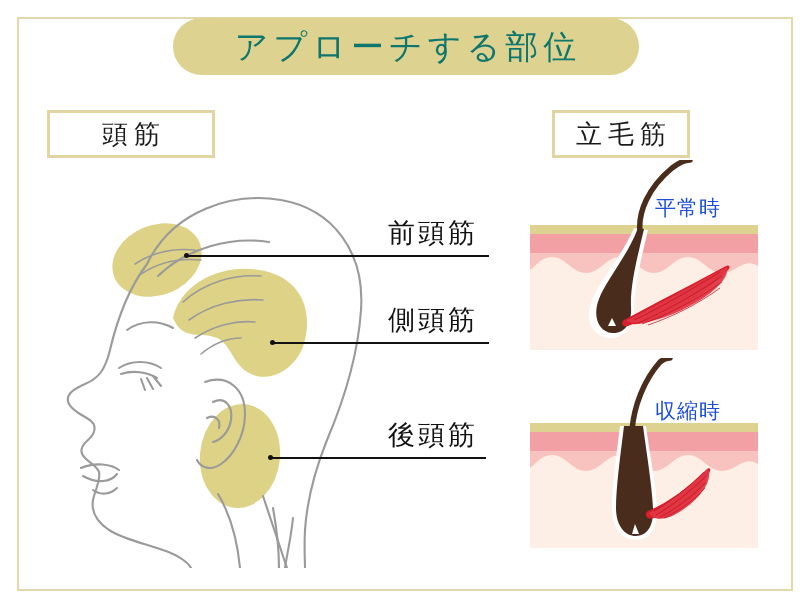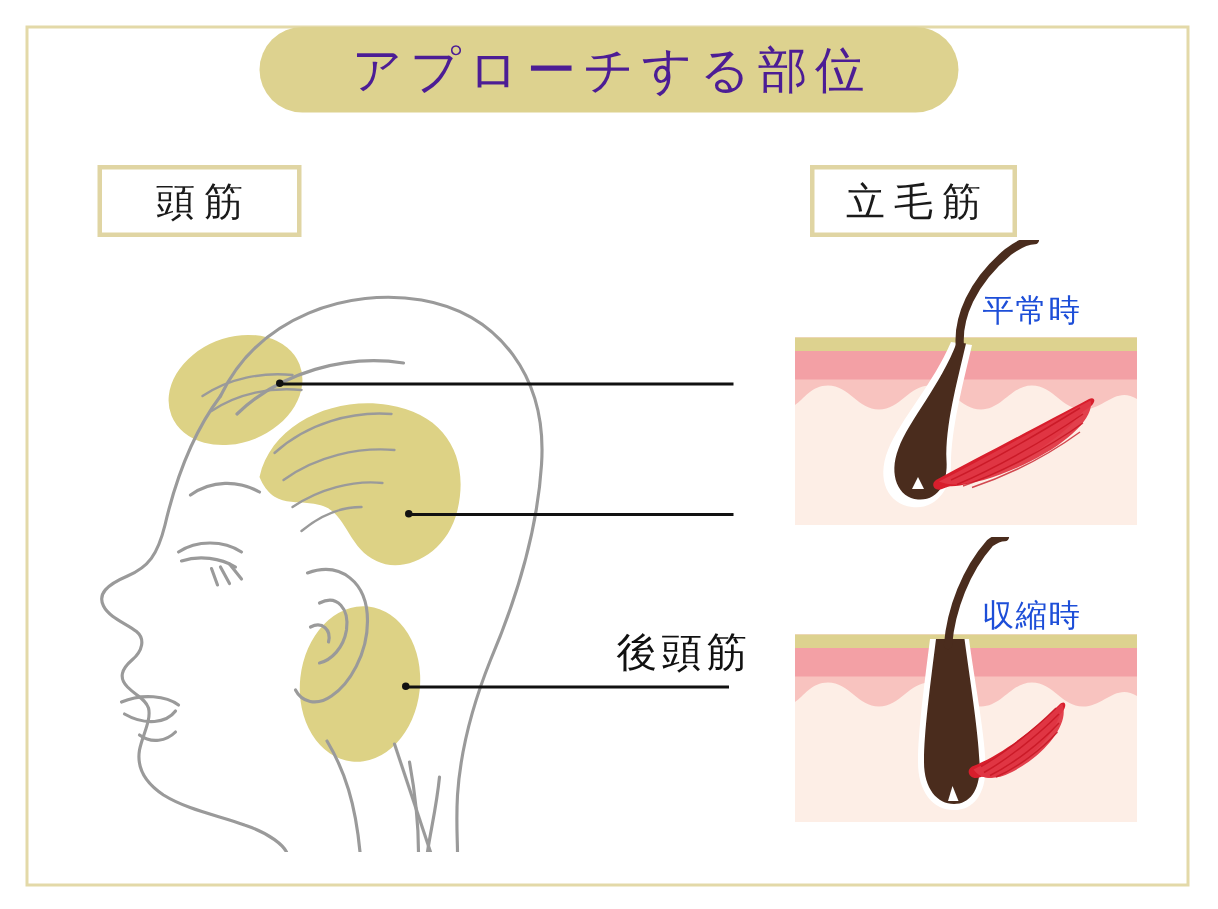--- a/index.html
+++ b/index.html
@@ -37,21 +37,21 @@
     width: 466px;
     height: 57px;
     background: #ddd28f;
     border-radius: 29px;
     display: flex;
     align-items: center;
     justify-content: center;
     box-sizing: border-box;
   }
   .title-text {
-    color: #4c1d95;
+    color: #0f766e;
     font-size: 33px;
     letter-spacing: 5px;
     font-weight: 400;
     line-height: 1;
     padding-left: 4px;
     white-space: nowrap;
   }
   
   .section-box {
     position: absolute;
@@ -64,22 +64,22 @@
   }
   .section-box .label {
     font-size: 26px;
     color: #1a1a1a;
     letter-spacing: 6px;
     padding-left: 6px;
     line-height: 1;
     font-weight: 500;
     white-space: nowrap;
   }
-  #box-head   { left: 65px;  top: 110px; width: 136px; height: 48px; }
-  #box-arrect { left: 540px; top: 110px; width: 138px; height: 48px; }
+  #box-head   { left: 47px;  top: 110px; width: 168px; height: 48px; }
+  #box-arrect { left: 552px; top: 110px; width: 138px; height: 48px; }
 
   
   .head-illustration {
     position: absolute;
     left: 55px;
     top: 178px;
     width: 350px;
     height: 390px;
   }
   
@@ -107,21 +107,21 @@
     position: absolute;
     font-size: 27px;
     color: #111111;
     letter-spacing: 3px;
     line-height: 1;
     white-space: nowrap;
     font-weight: 500;
   }
   #label-frontal   { left: 388px; top: 220px; }
   #label-temporal  { left: 388px; top: 307px; }
-  #label-occipital { left: 411px; top: 422px; }
+  #label-occipital { left: 388px; top: 422px; }
 
   
   .skin-diagram {
     position: absolute;
     width: 228px;
     height: 190px;
   }
   #skin-normal    { left: 530px; top: 160px; }
   #skin-contracted{ left: 530px; top: 358px; }
 
@@ -223,23 +223,25 @@
         <path d="M128 124 C 150 104, 180 96, 206 98" stroke-width="1.6"></path>
         <path d="M134 142 C 156 126, 184 120, 208 122" stroke-width="1.6"></path>
         <path d="M140 160 C 158 148, 180 142, 200 144" stroke-width="1.6"></path>
         <path d="M146 176 C 158 166, 172 160, 186 160" stroke-width="1.6"></path>
       </g>
     </svg>
   </div>
 
   <div class="leader-dot" id="dot-frontal"></div>
   <div class="leader-line" id="line-frontal"></div>
+  <div class="muscle-label" id="label-frontal">前頭筋</div>
 
   <div class="leader-dot" id="dot-temporal"></div>
   <div class="leader-line" id="line-temporal"></div>
+  <div class="muscle-label" id="label-temporal">側頭筋</div>
 
   <div class="leader-dot" id="dot-occipital"></div>
   <div class="leader-line" id="line-occipital"></div>
   <div class="muscle-label" id="label-occipital">後頭筋</div>
 
   <div class="section-box" id="box-arrect">
     <span class="label">立毛筋</span>
   </div>
 
   <div class="skin-diagram" id="skin-normal">

